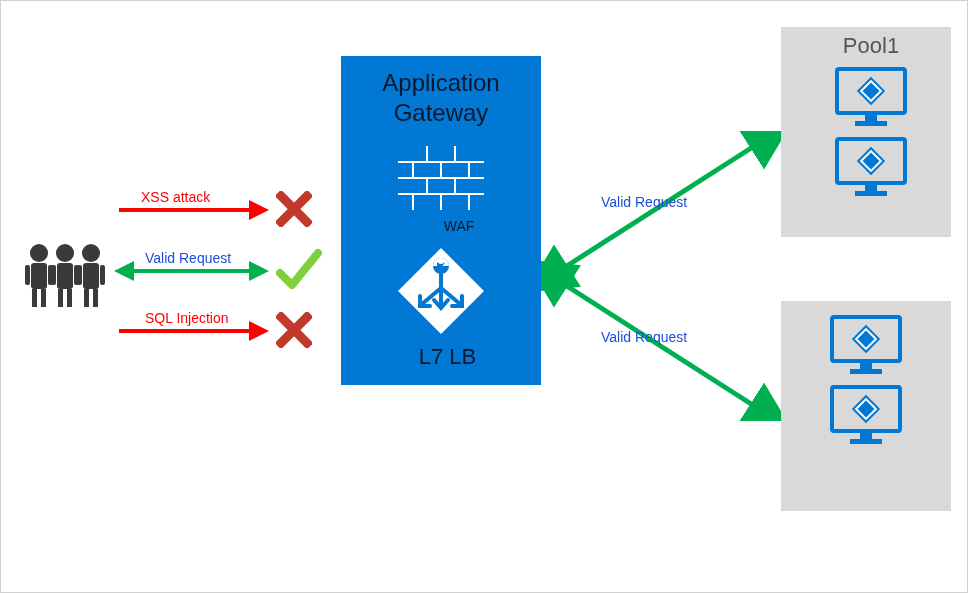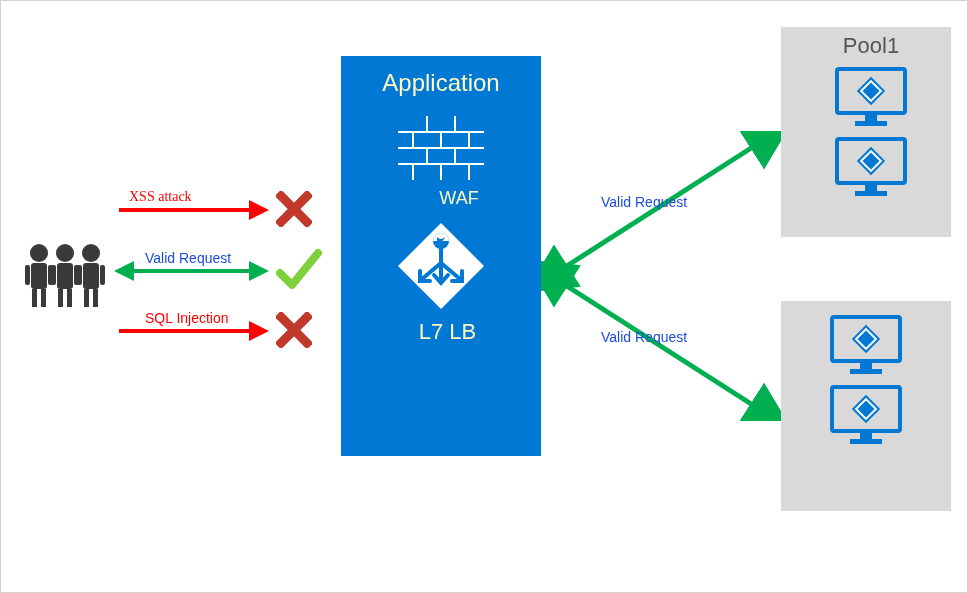--- a/index.html
+++ b/index.html
@@ -13,33 +13,33 @@
     height: 593px;
     border: 1px solid #d0d0d0;
     margin: 0;
     background: #fff;
   }
   .gateway-box {
     position: absolute;
     left: 340px;
     top: 55px;
     width: 200px;
-    height: 400px;
+    height: 329px;
     background: #0078d4;
-    color: #fef9c3;
+    color: #0f172a;
     text-align: center;
     padding-top: 12px;
   }
   .gateway-title {
     font-size: 24px;
     font-weight: 400;
     line-height: 1.25;
   }
   .waf-label {
-    font-size: 18px;
+    font-size: 14px;
     margin-top: 8px;
     margin-left: 36px;
   }
   .lb-label {
     font-size: 22px;
     margin-top: 10px;
     padding-left: 13px;
   }
   .firewall-icon { margin: 18px auto 0; width: 86px; height: 64px; }
   .lb-icon { margin: 14px auto 0; width: 86px; height: 86px; }
@@ -106,21 +106,21 @@
         <rect x="65" y="50" width="5" height="18"></rect>
         <rect x="74" y="50" width="5" height="18"></rect>
         <rect x="58" y="26" width="5" height="20" rx="2"></rect>
         <rect x="81" y="26" width="5" height="20" rx="2"></rect>
       </g>
     </svg>
   </div>
 
   <div class="red-arrow" style="left:118px; top:207px; width:130px;"></div>
   <div class="arrow-head-right-red" style="left:248px; top:199px;"></div>
-  <div class="label-red" style="left:128px; top:188px;font-family:Liberation Serif, serif;">XSS attack</div>
+  <div class="label-red" style="left:140px; top:188px;">XSS attack</div>
   <div class="x-mark" style="left:275px; top:190px;">
     <svg viewBox="0 0 36 36">
         <g stroke="#c0392b" stroke-width="9" stroke-linecap="square">
           <line x1="5" y1="5" x2="31" y2="31"></line>
           <line x1="31" y1="5" x2="5" y2="31"></line>
         </g>
       </svg>
   </div>
 
   <div class="green-arrow-left" style="left:133px; top:268px; width:115px;"></div>
@@ -141,20 +141,21 @@
         <g stroke="#c0392b" stroke-width="9" stroke-linecap="square">
           <line x1="5" y1="5" x2="31" y2="31"></line>
           <line x1="31" y1="5" x2="5" y2="31"></line>
         </g>
       </svg>
   </div>
 
   <div class="gateway-box">
     <div class="gateway-title">
       <div>Application</div>
+      <div>Gateway</div>
     </div>
     <div class="firewall-icon">
       <svg viewBox="0 0 86 64">
         <rect x="0" y="0" width="86" height="64" fill="#fff"></rect>
         <g fill="#0078d4">
           <rect x="0" y="0" width="28" height="15"></rect>
             <rect x="30" y="0" width="26" height="15"></rect>
             <rect x="58" y="0" width="28" height="15"></rect>
           <rect x="0" y="17" width="14" height="14"></rect>
             <rect x="16" y="17" width="26" height="14"></rect>

